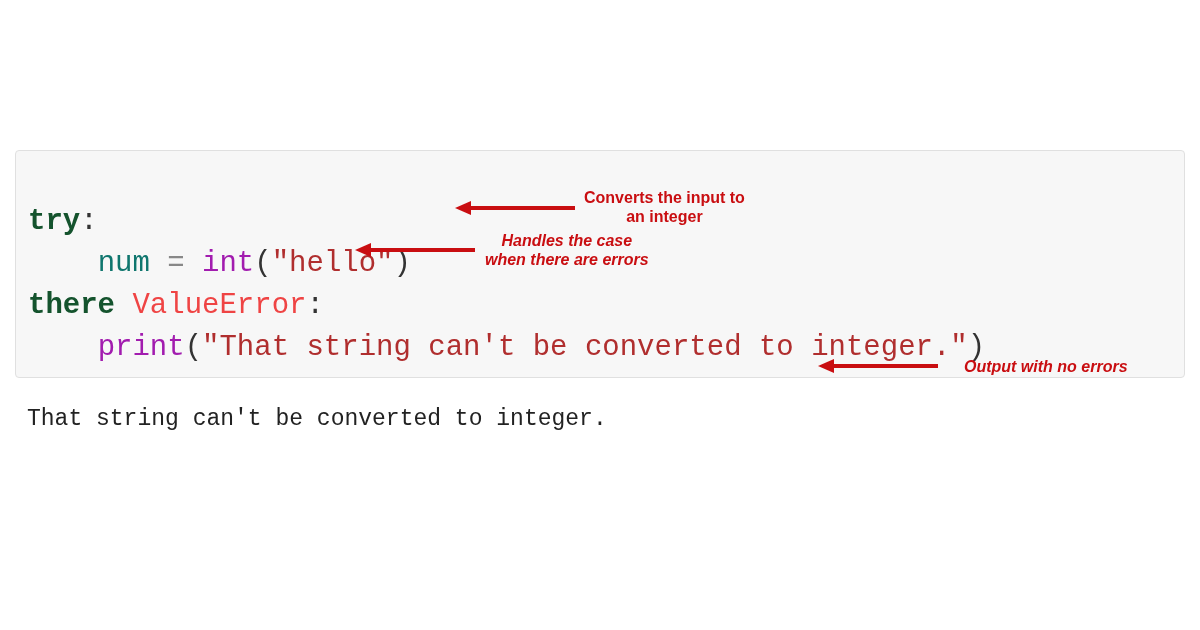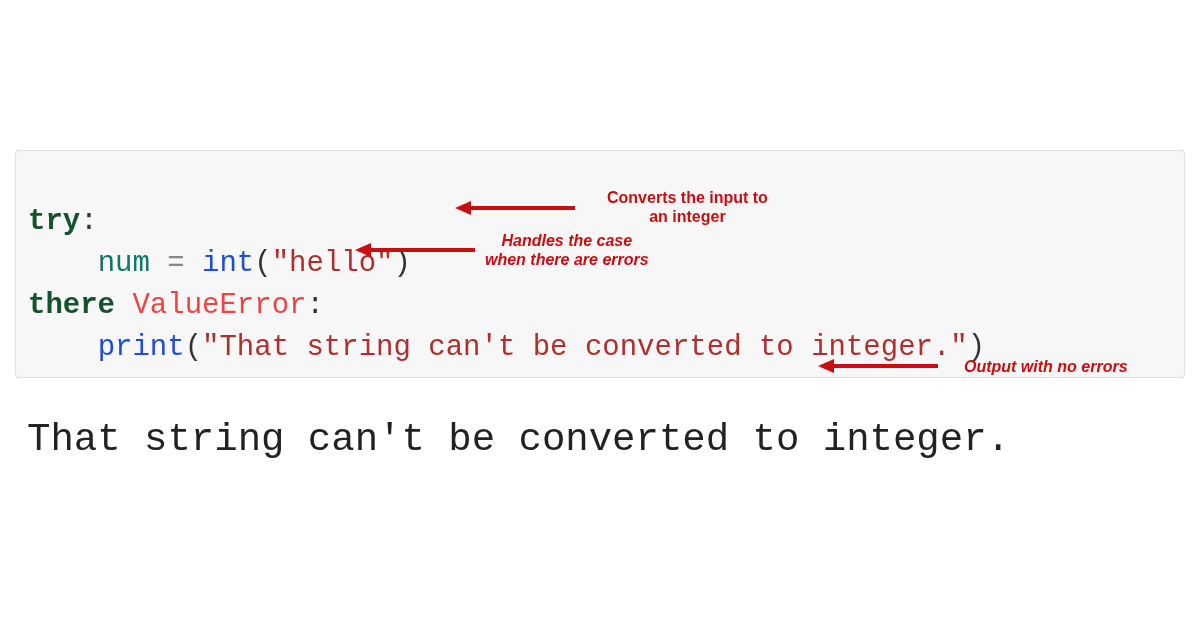--- a/index.html
+++ b/index.html
@@ -18,28 +18,28 @@
       border: 1px solid #e0e0e0;
       border-radius: 4px;
       padding: 8px 12px;
       font-size: 29px;
       line-height: 1.45;
       white-space: pre;
       color: #333;
       position: relative;
     }
     .kw { color: #14532d; font-weight: bold; }
-    .func { color: #1d4ed8; }
+    .func { color: #a21caf; }
     .var { color: #0f766e; }
     .op { color: #888; }
     .str { color: #b02e2e; }
     .err { color: #ef4444; }
     .output-block {
-      margin-top: 40px;
-      font-size: 39px;
+      margin-top: 28px;
+      font-size: 23px;
       color: #222;
       white-space: pre;
       padding-left: 12px;
     }
     .annotation {
       position: absolute;
       color: #c90e11;
       font-family: Arial, Helvetica, sans-serif;
       font-weight: bold;
       font-size: 16px;
@@ -61,21 +61,21 @@
 <span><span class="kw">there</span><span> </span><span class="err">ValueError</span><span>:</span></span>
 <span><span>    </span><span class="func">print</span><span>(</span><span class="str">"That string can't be converted to integer."</span><span>)</span></span>
 </div>
 
 <div class="output-block"><span>That string can't be converted to integer.</span></div>
 
 <svg class="arrow" style="left:455px; top:198px;" width="120" height="20">
   <line x1="120" y1="10" x2="12" y2="10"></line>
   <polygon points="0,10 16,3 16,17"></polygon>
 </svg>
-<div class="annotation" style="left:607px; top:188px; white-space:pre;">Converts the input to
+<div class="annotation" style="left:584px; top:188px; white-space:pre;">Converts the input to
 an integer</div>
 
 <svg class="arrow" style="left:355px; top:240px;" width="120" height="20">
   <line x1="120" y1="10" x2="12" y2="10"></line>
   <polygon points="0,10 16,3 16,17"></polygon>
 </svg>
 <div class="annotation" style="left:485px; top:231px; white-space:pre;font-style:italic;">Handles the case
 when there are errors</div>
 
 <svg class="arrow" style="left:818px; top:356px;" width="120" height="20">

